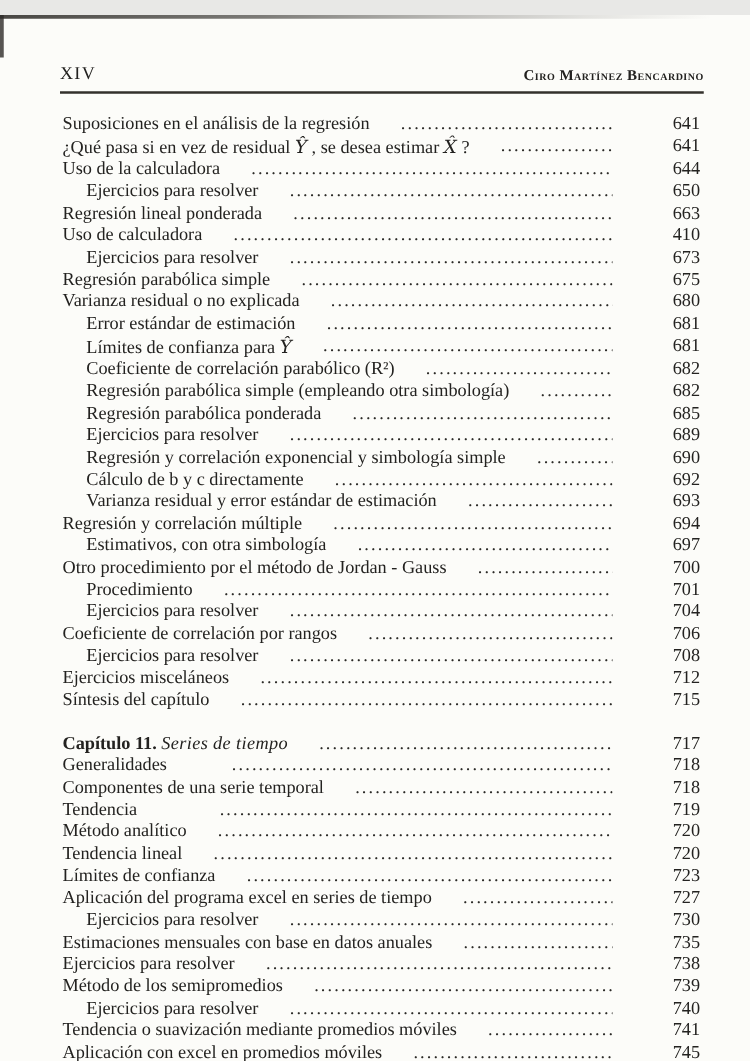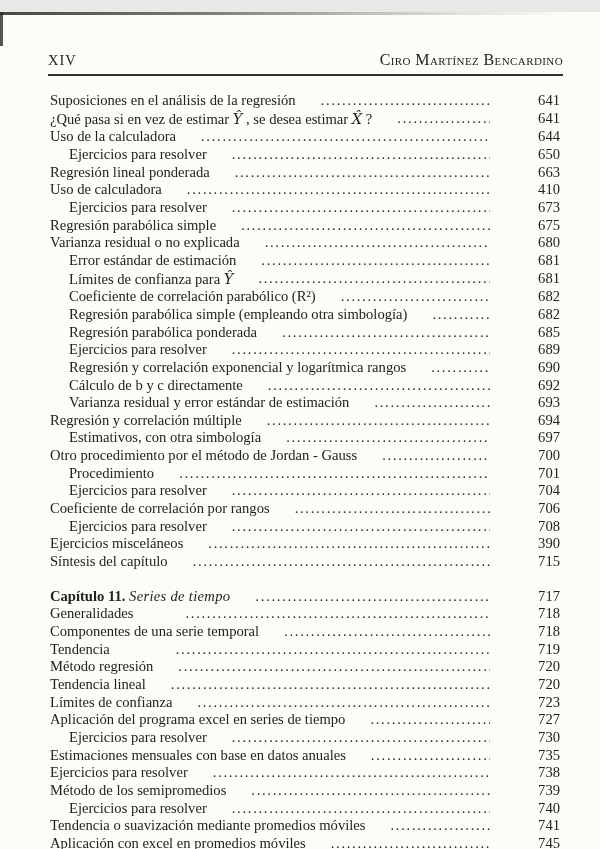--- a/index.html
+++ b/index.html
@@ -42,23 +42,23 @@
     align-items: flex-end;
     margin: 39px 37px 0 48px;
     padding-bottom: 5px;
     border-bottom: 2px solid #33312c;
   }
   .folio {
     font-size: 14.5px;
     letter-spacing: 1px;
   }
   .running-head {
-    font-size: 16px;
+    font-size: 12px;
     font-variant: small-caps;
-    font-weight: 400;
+    font-weight: 700;
     letter-spacing: 0.4px;
   }
   
   .toc {
     margin: 16px 40px 0 50px;
   }
   .toc-row {
     display: flex;
     align-items: flex-start;
     line-height: 17.65px;
@@ -109,21 +109,21 @@
     <span class="running-head">Ciro Martínez Bencardino</span>
   </div>
 
   <div class="toc">
       <div class="toc-row">
         <span class="toc-title"><span>Suposiciones en el análisis de la regresión</span></span>
         <span class="dots"></span>
         <span class="pageno">641</span>
       </div>
       <div class="toc-row">
-        <span class="toc-title"><span>¿Qué pasa si en vez de estimar  </span><span class="run-math">Ŷ</span><span> , se desea estimar  </span><span class="run-math">X̂</span><span> ? </span></span>
+        <span class="toc-title"><span>¿Qué pasa si en vez de residual  </span><span class="run-math">Ŷ</span><span> , se desea estimar  </span><span class="run-math">X̂</span><span> ? </span></span>
         <span class="dots"></span>
         <span class="pageno">641</span>
       </div>
       <div class="toc-row">
         <span class="toc-title"><span>Uso de la calculadora</span></span>
         <span class="dots"></span>
         <span class="pageno">644</span>
       </div>
       <div class="toc-row indent-1">
         <span class="toc-title"><span>Ejercicios para resolver</span></span>
@@ -179,21 +179,21 @@
         <span class="toc-title"><span>Regresión parabólica ponderada</span></span>
         <span class="dots"></span>
         <span class="pageno">685</span>
       </div>
       <div class="toc-row indent-1">
         <span class="toc-title"><span>Ejercicios para resolver</span></span>
         <span class="dots"></span>
         <span class="pageno">689</span>
       </div>
       <div class="toc-row indent-1">
-        <span class="toc-title"><span>Regresión y correlación exponencial y logarítmica rangos </span></span>
+        <span class="toc-title"><span>Regresión y correlación exponencial y simbología simple </span></span>
         <span class="dots"></span>
         <span class="pageno">690</span>
       </div>
       <div class="toc-row indent-1">
         <span class="toc-title"><span>Cálculo de b y c directamente</span></span>
         <span class="dots"></span>
         <span class="pageno">692</span>
       </div>
       <div class="toc-row indent-1">
         <span class="toc-title"><span>Varianza residual y error estándar de estimación</span></span>
@@ -231,21 +231,21 @@
         <span class="pageno">706</span>
       </div>
       <div class="toc-row indent-1">
         <span class="toc-title"><span>Ejercicios para resolver</span></span>
         <span class="dots"></span>
         <span class="pageno">708</span>
       </div>
       <div class="toc-row">
         <span class="toc-title"><span>Ejercicios misceláneos</span></span>
         <span class="dots"></span>
-        <span class="pageno">390</span>
+        <span class="pageno">712</span>
       </div>
       <div class="toc-row">
         <span class="toc-title"><span>Síntesis del capítulo</span></span>
         <span class="dots"></span>
         <span class="pageno">715</span>
       </div>
       <div class="toc-row gap-before">
         <span class="toc-title"><span class="run-bold">Capítulo 11. </span><span class="run-bold-italic">Series de tiempo</span></span>
         <span class="dots"></span>
         <span class="pageno">717</span>
@@ -259,21 +259,21 @@
         <span class="toc-title"><span>Componentes de una serie temporal</span></span>
         <span class="dots"></span>
         <span class="pageno">718</span>
       </div>
       <div class="toc-row">
         <span class="toc-title"><span>Tendencia</span></span>
         <span class="dots" style="margin-left: 44px;"></span>
         <span class="pageno">719</span>
       </div>
       <div class="toc-row">
-        <span class="toc-title"><span>Método regresión</span></span>
+        <span class="toc-title"><span>Método analítico</span></span>
         <span class="dots"></span>
         <span class="pageno">720</span>
       </div>
       <div class="toc-row">
         <span class="toc-title"><span>Tendencia lineal</span></span>
         <span class="dots"></span>
         <span class="pageno">720</span>
       </div>
       <div class="toc-row">
         <span class="toc-title"><span>Límites de confianza</span></span>

